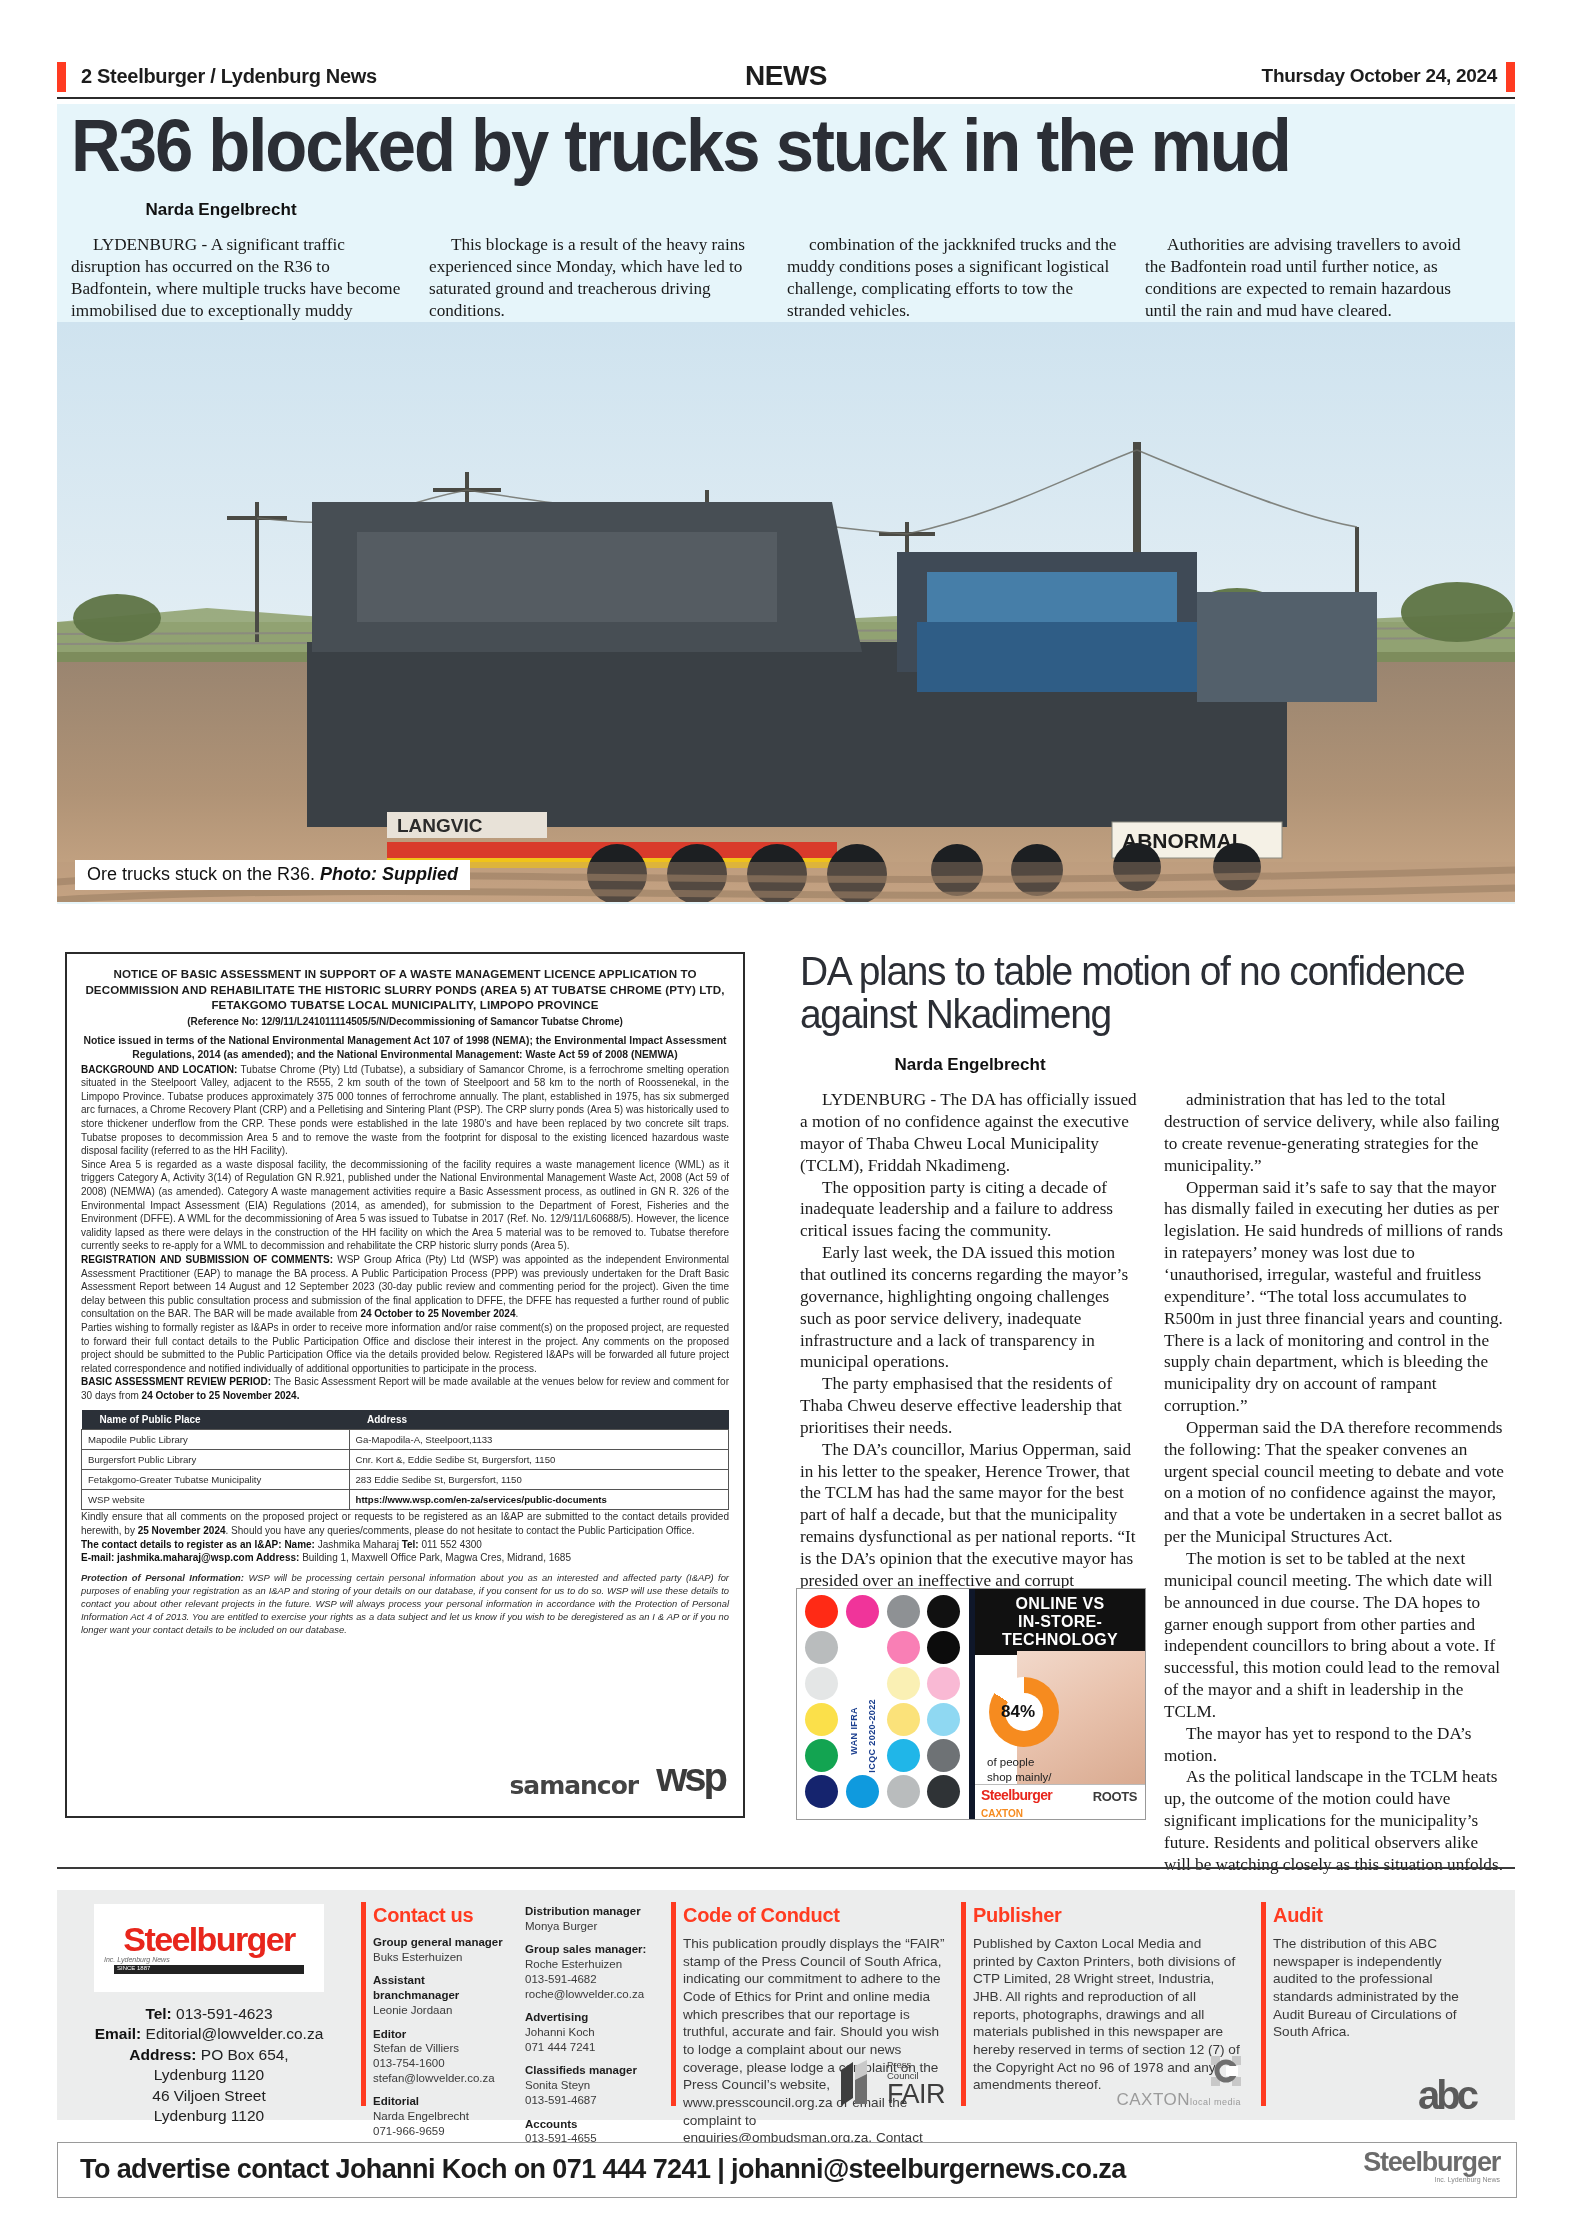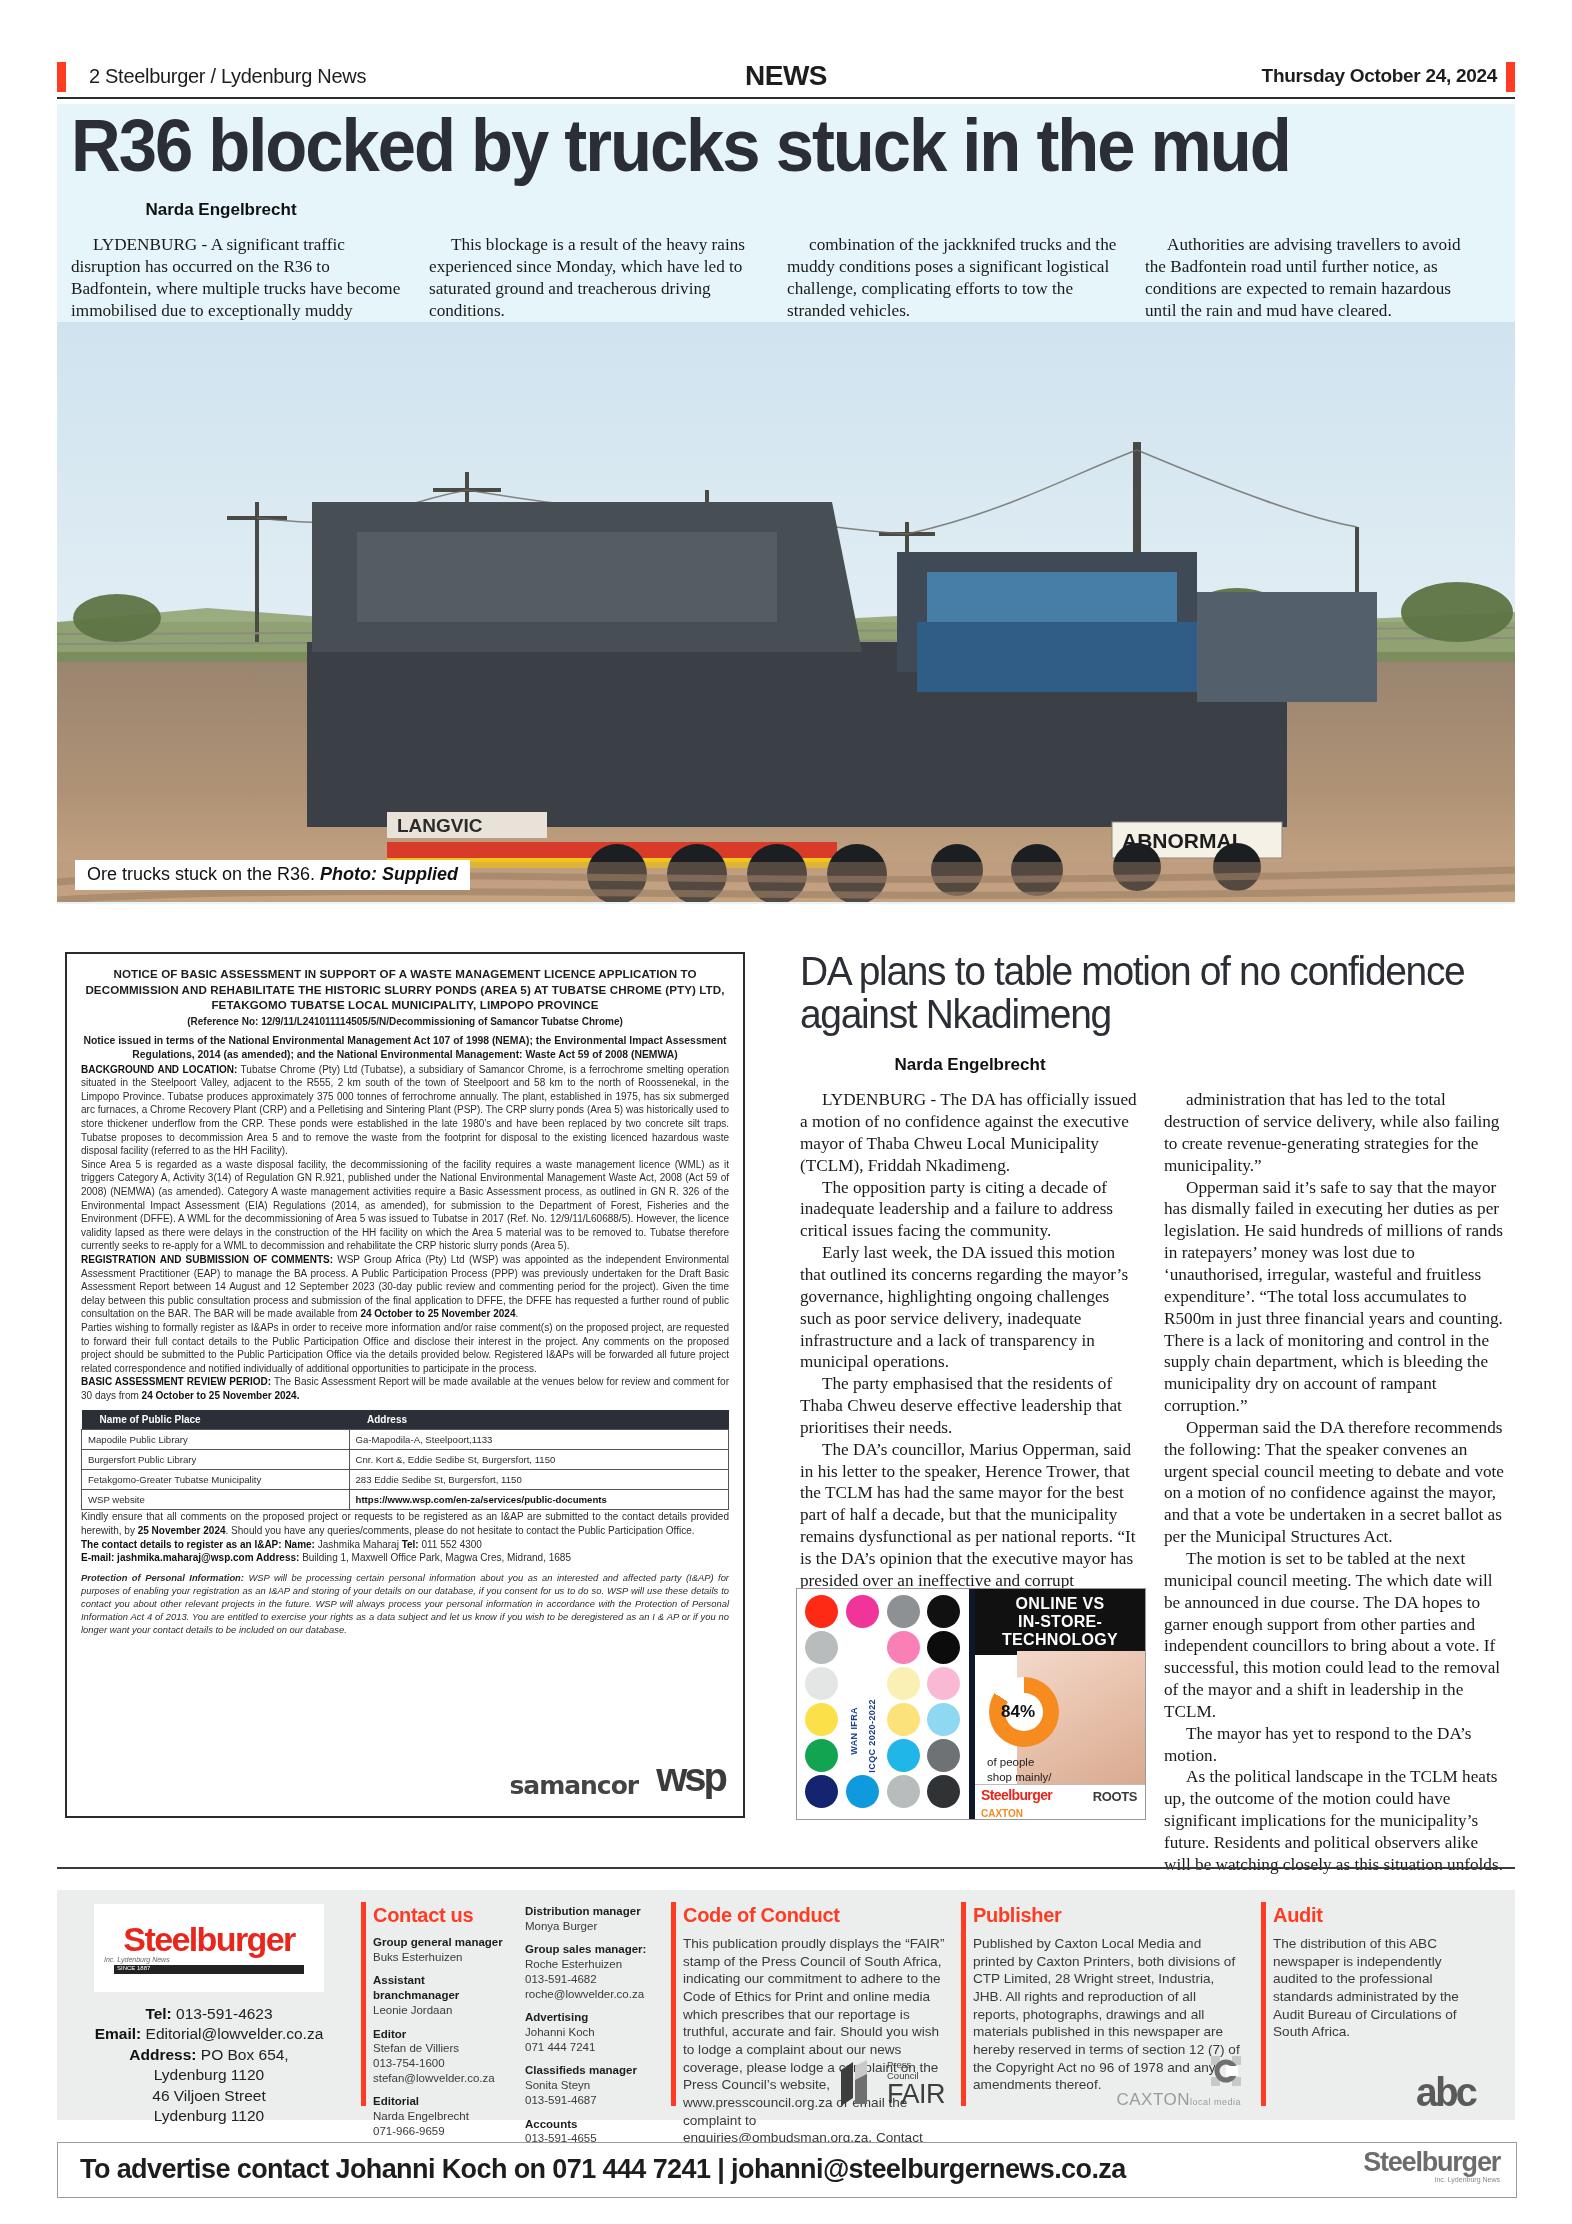--- a/index.html
+++ b/index.html
@@ -3,21 +3,21 @@
 <meta charset="utf-8">
 <style>
   html,body{margin:0;padding:0;background:#ffffff;}
   body{width:1572px;height:2224px;font-family:"Liberation Sans",sans-serif;color:#231f20;position:relative;overflow:hidden;}
   .page{width:1572px;height:2224px;position:relative;background:#fff;}
 
   
   .masthead{position:absolute;left:57px;top:60px;width:1458px;height:38px;}
   .mh-bar{position:absolute;left:0;top:2px;width:9px;height:30px;background:#ff3b21;}
   .mh-bar-r{position:absolute;right:0;top:2px;width:9px;height:30px;background:#ff3b21;}
-  .mh-left{position:absolute;left:32px;top:5px;font-size:20px;font-weight:normal;letter-spacing:-.3px;color:#1d1d1d;font-family:"Liberation Sans",sans-serif;}
+  .mh-left{position:absolute;left:24px;top:5px;font-size:20px;font-weight:bold;letter-spacing:-.3px;color:#1d1d1d;font-family:"Liberation Sans",sans-serif;}
   .mh-center{position:absolute;left:0;right:0;top:0px;text-align:center;font-size:28px;font-weight:bold;letter-spacing:-.5px;color:#1d1d1d;}
   .mh-right{position:absolute;right:18px;top:5px;font-size:19px;font-weight:bold;letter-spacing:-.3px;color:#1d1d1d;}
   .mh-rule{position:absolute;left:0;top:37px;width:1458px;height:2px;background:#2b2b2b;}
 
   
   .story1{position:absolute;left:57px;top:104px;width:1458px;height:800px;background:#e6f5fa;}
   .s1-head{position:absolute;left:14px;top:6px;width:1430px;font-size:74px;line-height:.96;font-weight:bold;
     font-family:"Liberation Sans",sans-serif;font-stretch:condensed;transform:scaleX(.93);transform-origin:left top;
     letter-spacing:-2.2px;color:#2b2e35;}
   .s1-byline{position:absolute;left:14px;top:96px;width:300px;text-align:center;font-size:17px;font-weight:bold;color:#111;}
@@ -93,21 +93,21 @@
   .sb-logo{font-size:34px;font-weight:bold;color:#e8261c;letter-spacing:-1.6px;line-height:1;}
   .sb-sub{font-size:7px;color:#666;font-style:italic;align-self:flex-start;margin-left:10px;}
   .sb-since{width:190px;height:9px;background:#222;margin-top:2px;font-size:6px;color:#fff;padding-left:3px;box-sizing:border-box;}
   .contactblk{text-align:center;font-size:15.5px;line-height:1.32;color:#222;margin-top:12px;}
   .contactblk b{color:#111;}
   .fairwrap{display:flex;align-items:flex-end;gap:6px;margin-top:2px;}
   .fairtxt{font-size:27px;font-weight:normal;color:#3d3d3d;letter-spacing:-.5px;line-height:.9;}
   .fairsm{font-size:9.5px;color:#3d3d3d;line-height:1.12;}
   .caxton{font-size:17px;color:#9b9b9b;letter-spacing:.5px;}
   .caxton small{font-size:9px;}
-  .abc{font-size:40px;font-weight:bold;color:#5a5a5a;letter-spacing:-4px;font-family:Liberation Mono, monospace;}
+  .abc{font-size:40px;font-weight:bold;color:#5a5a5a;letter-spacing:-4px;font-family:Liberation Sans, sans-serif;}
 
   
   .banner{position:absolute;left:57px;top:2142px;width:1458px;height:54px;border:1px solid #9a9a9a;background:#fff;}
   .bantxt{position:absolute;left:22px;top:11px;font-size:27px;font-weight:bold;color:#1d1d1d;letter-spacing:-.6px;}
   .banlogo{position:absolute;right:16px;top:6px;text-align:right;}
   .banlogo .l1{font-size:27px;font-weight:bold;color:#6c6c6c;letter-spacing:-1.2px;line-height:1;}
   .banlogo .l2{font-size:7px;color:#888;}
 </style>
 </head>
 <body>

